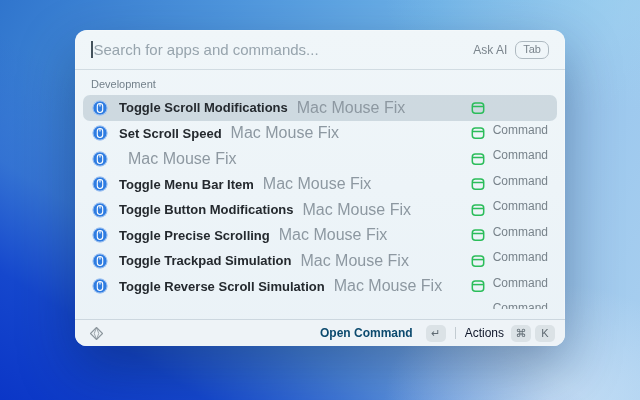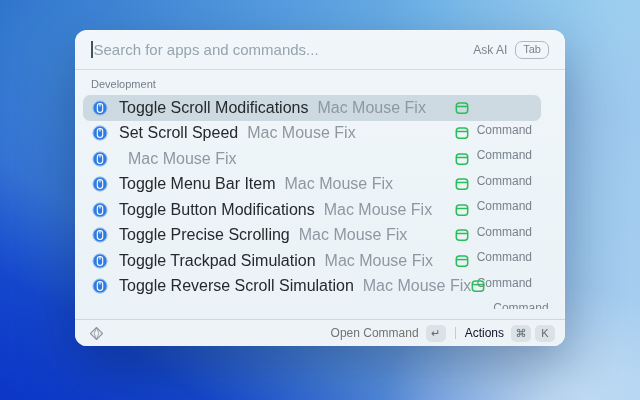--- a/index.html
+++ b/index.html
@@ -46,53 +46,53 @@
   }
   .search-input::placeholder { color: #97a4ad; }
   .ask-ai { font-size: 12px; color: #7b858d; margin-right: 8px; white-space: nowrap; }
   .keycap-outline {
     font-size: 11px; color: #7b858d;
     border: 1px solid #aeb9c0; border-radius: 7px;
     padding: 1.5px 7px; line-height: 13px;
   }
 
   
-  .list { padding: 4px 24px 0 8px; height: 239px; overflow: hidden; }
+  .list { padding: 4px 8px 0 8px; height: 239px; overflow: hidden; }
   .section-header {
     font-size: 11px; color: #73808a;
     padding: 4px 8px 5px 8px;
   }
   .section-header.favorites { margin-top: 4px; }
   .row {
     height: 25.5px;
     display: flex; align-items: center;
     padding: 0 9px;
     border-radius: 7px;
   }
   .row.selected { background: rgba(160, 178, 190, 0.42); }
   .row .app-icon { width: 16px; height: 16px; margin-right: 11px; flex: none; display: flex; }
-  .row .title { font-size: 16px; font-weight: normal; color: #24292e; white-space: nowrap; }
+  .row .title { font-size: 13px; font-weight: bold; color: #24292e; white-space: nowrap; }
   .row .subtitle { font-size: 16px; color: #8d98a1; margin-left: 9px; white-space: nowrap; }
   .row .spacer { flex: 1; }
   .row .type-icon { width: 14px; height: 14px; margin-right: 8px; flex: none; display: flex; }
   .row .type-label { font-size: 12px; color: #78838b; margin-top: 44px; }
 
   
   .footer {
     position: absolute;
     left: 0; right: 0; bottom: 0;
     height: 27px;
     display: flex; align-items: center;
     padding: 0 10px 0 14px;
     background: rgba(238, 243, 246, 0.92);
     border-top: 1px solid rgba(120, 145, 160, 0.28);
   }
   .footer .logo { display: flex; margin-right: 8px; }
   .footer .spacer { flex: 1; }
-  .footer .primary { font-size: 12px; font-weight: normal; color: #737373; margin-right: 7px; cursor: default; }
+  .footer .primary { font-size: 12px; font-weight: bold; color: #0c4a6e; margin-right: 13px; cursor: default; }
   .keycap {
     background: #dbe2e6; border-radius: 5px;
     min-width: 20px; height: 17px;
     display: inline-flex; align-items: center; justify-content: center;
     font-size: 11px; color: #5f6a72;
     padding: 0 4px;
   }
   .footer .vdiv { width: 1px; height: 12px; background: #c2cbd1; margin: 0 9px; }
   .footer .actions-label { font-size: 12px; color: #0f172a; margin-right: 7px; }
   .footer .keycap + .keycap { margin-left: 4px; }

